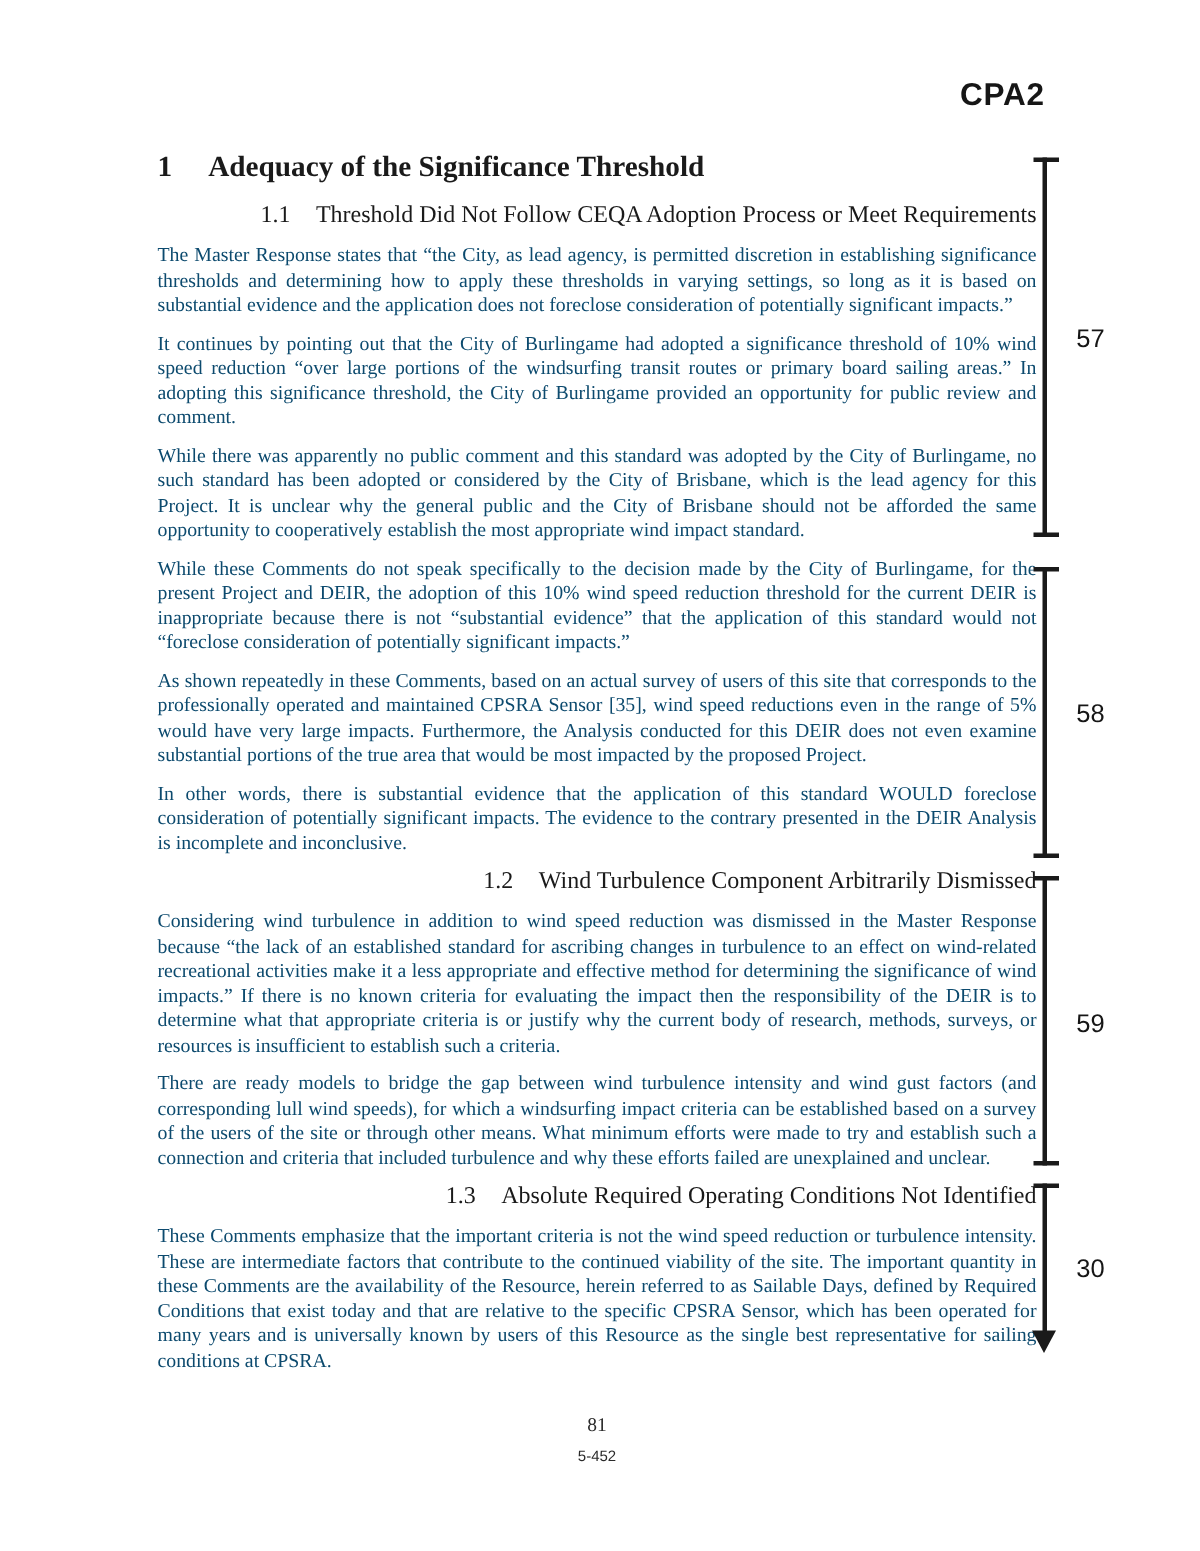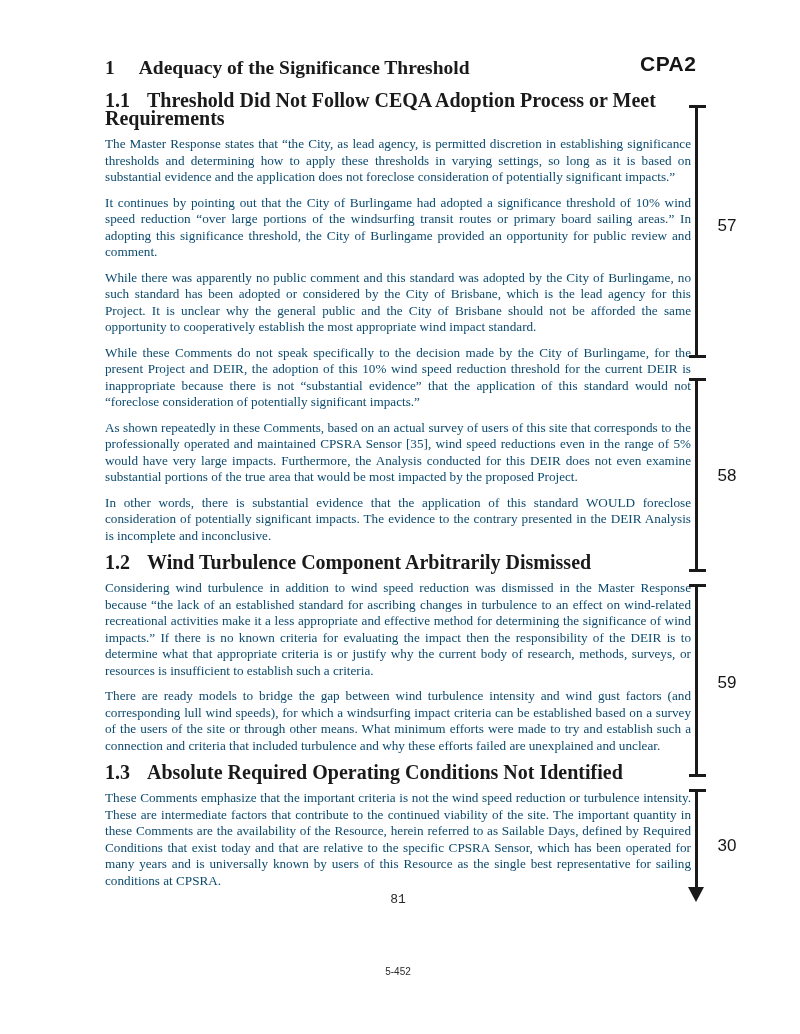--- a/index.html
+++ b/index.html
@@ -24,36 +24,37 @@
     font-weight: bold;
     font-size: 21px;
     letter-spacing: 0.5px;
     color: #161616;
   }
   .content {
     position: absolute;
     left: 105px;
     top: 0;
     width: 586px;
-    padding-top: 56px;
+    padding-top: 100px;
   }
   h1.sec {
     margin: 0 0 12px 0;
     font-size: 19.5px;
     line-height: 23px;
     font-weight: bold;
     color: #1a1a1a;
   }
   h1.sec .h-num { display: inline-block; margin-right: 24px; }
   h2.sec {
     margin: 0 0 9px 0;
-    font-size: 20px;
+    font-size: 16px;
     line-height: 18px;
-    font-weight: bold;
+    font-weight: normal;
     color: #1a1a1a;
+    text-align: right;
   }
   h2.sec .h-num { display: inline-block; margin-right: 17px; }
   p.body-par {
     margin: 0 0 9px 0;
     font-size: 13.2px;
     line-height: 16.5px;
     text-align: justify;
     color: #0c4a6e;
   }
   
@@ -103,23 +104,23 @@
   .b-60 { top: 789px; height: 100px; }
   .l-60 { top: 836px; }
   .footer-num {
     position: absolute;
     left: 105px;
     width: 586px;
     text-align: center;
     color: #2a2a2a;
   }
   .page-number {
-    top: 892px;
+    top: 942px;
     font-size: 13px;
-    font-family: Liberation Mono, monospace;
+    font-family: Liberation Serif, serif;
   }
   .page-code {
     top: 966px;
     font-size: 10px;
     font-family: "Liberation Sans", "DejaVu Sans", sans-serif;
   }
 </style>
 </head>
 <body>
 

